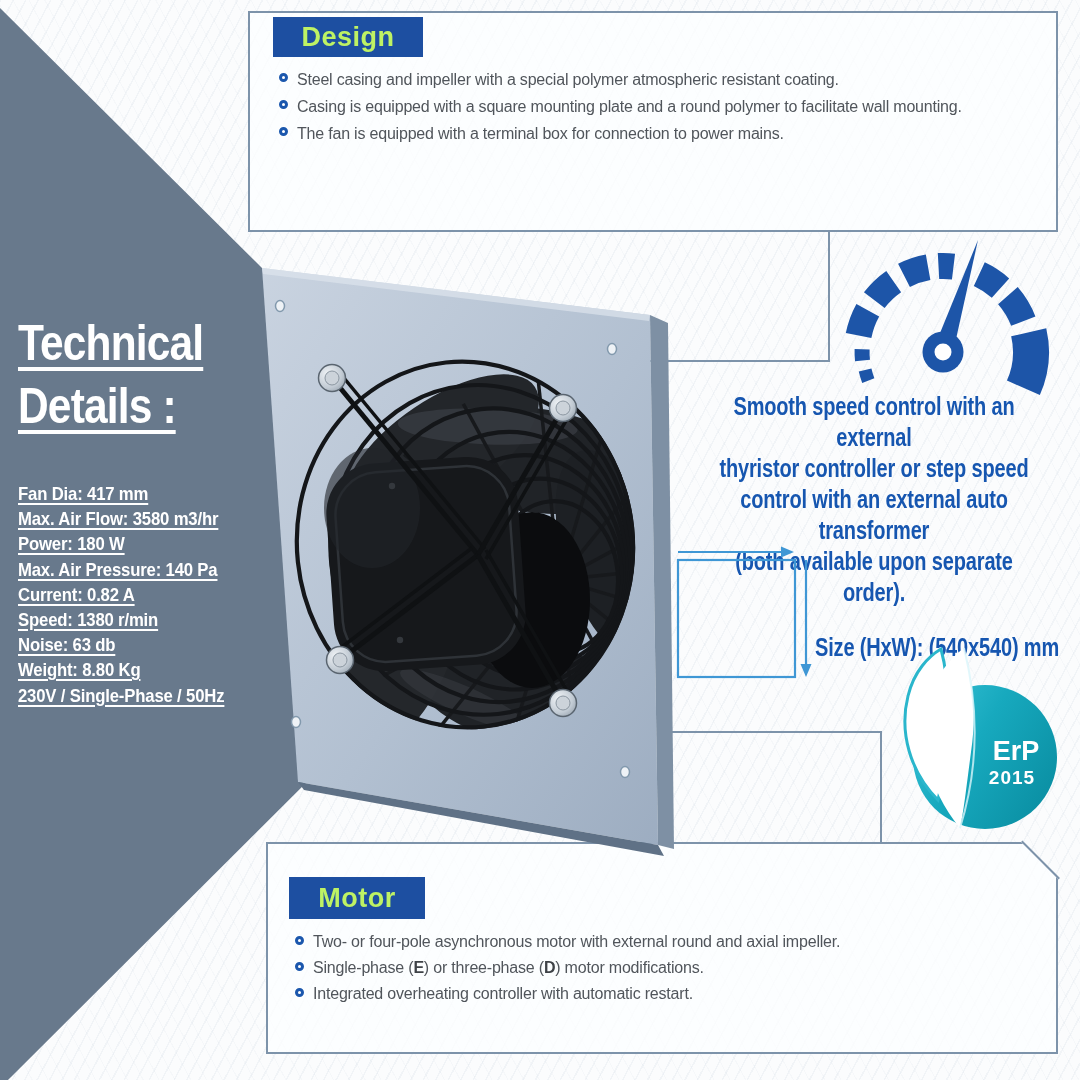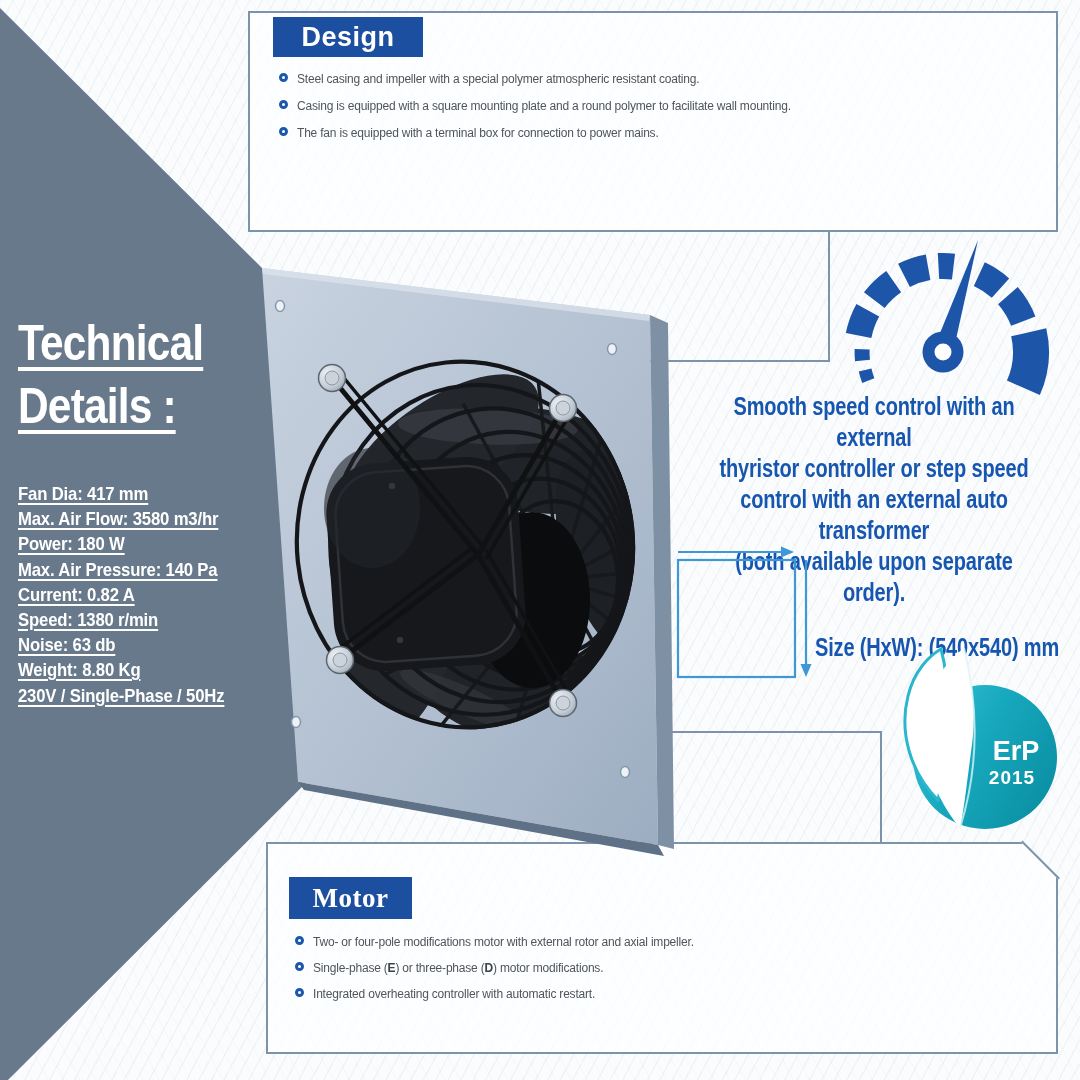--- a/index.html
+++ b/index.html
@@ -15,25 +15,25 @@
       repeating-linear-gradient(62deg, rgba(214,222,231,.15) 0 1px, rgba(255,255,255,0) 1px 14px);
   }
   .abs{position:absolute;}
   .panel{
     background:rgba(253,254,255,.78);
     border:2px solid #7d93aa;
     box-sizing:border-box;
     z-index:2;
   }
   .hdr{
-    background:#1d4fa1;color:#ffffff;font-weight:bold;font-size:27px;
+    background:#1d4fa1;color:#bef264;font-weight:bold;font-size:27px;
     display:flex;align-items:center;justify-content:center;
     z-index:3;letter-spacing:.5px;
   }
-  .blist{z-index:3;font-size:12px;color:#50555b;line-height:27px;letter-spacing:-.2px;}
+  .blist{z-index:3;font-size:16px;color:#50555b;line-height:27px;letter-spacing:-.2px;}
   .bitem{display:flex;align-items:flex-start;}
   .dot{
     flex:none;width:9px;height:9px;border:3.2px solid #1b57ad;border-radius:50%;
     margin:7px 9px 0 0;box-sizing:border-box;background:#fff;
   }
   .btxt{flex:1;text-align:justify;}
   .btxt strong{font-weight:bold;color:#3e4247;}
   .cline{background:#7d93aa;z-index:2;}
   .tech{z-index:2;color:#fff;}
   .tech-heading{
@@ -86,27 +86,27 @@
   </div>
 
   <div class="abs cline" style="left:828px;top:232px;width:2px;height:130px;"></div>
   <div class="abs cline" style="left:648px;top:360px;width:182px;height:2px;"></div>
   <div class="abs cline" style="left:663px;top:731px;width:219px;height:2px;"></div>
   <div class="abs cline" style="left:880px;top:731px;width:2px;height:113px;"></div>
 
   <div class="abs panel" style="left:266px;top:842px;width:792px;height:212px;
               clip-path:polygon(0 0, calc(100% - 37px) 0, 100% 37px, 100% 100%, 0 100%);"></div>
   <div class="abs cline" style="left:1014px;top:859px;width:53px;height:2px;transform:rotate(45deg);"></div>
-  <div class="abs hdr" style="left:289px;top:877px;width:123px;height:42px;font-family:Liberation Serif, serif;">
+  <div class="abs hdr" style="left:289px;top:877px;width:136px;height:42px;">
     <span>Motor</span>
   </div>
   <div class="abs blist" style="left:295px;top:929px;width:752px;line-height:26px;">
     <div class="bitem">
       <span class="dot"></span>
-      <span class="btxt">Two- or four-pole modifications motor with external rotor and axial impeller.</span>
+      <span class="btxt">Two- or four-pole asynchronous motor with external round and axial impeller.</span>
     </div>
     <div class="bitem">
       <span class="dot"></span>
       <span class="btxt">Single-phase (<strong>E</strong>) or three-phase (<strong>D</strong>) motor modifications.</span>
     </div>
     <div class="bitem">
       <span class="dot"></span>
       <span class="btxt">Integrated overheating controller with automatic restart.</span>
     </div>
   </div>

